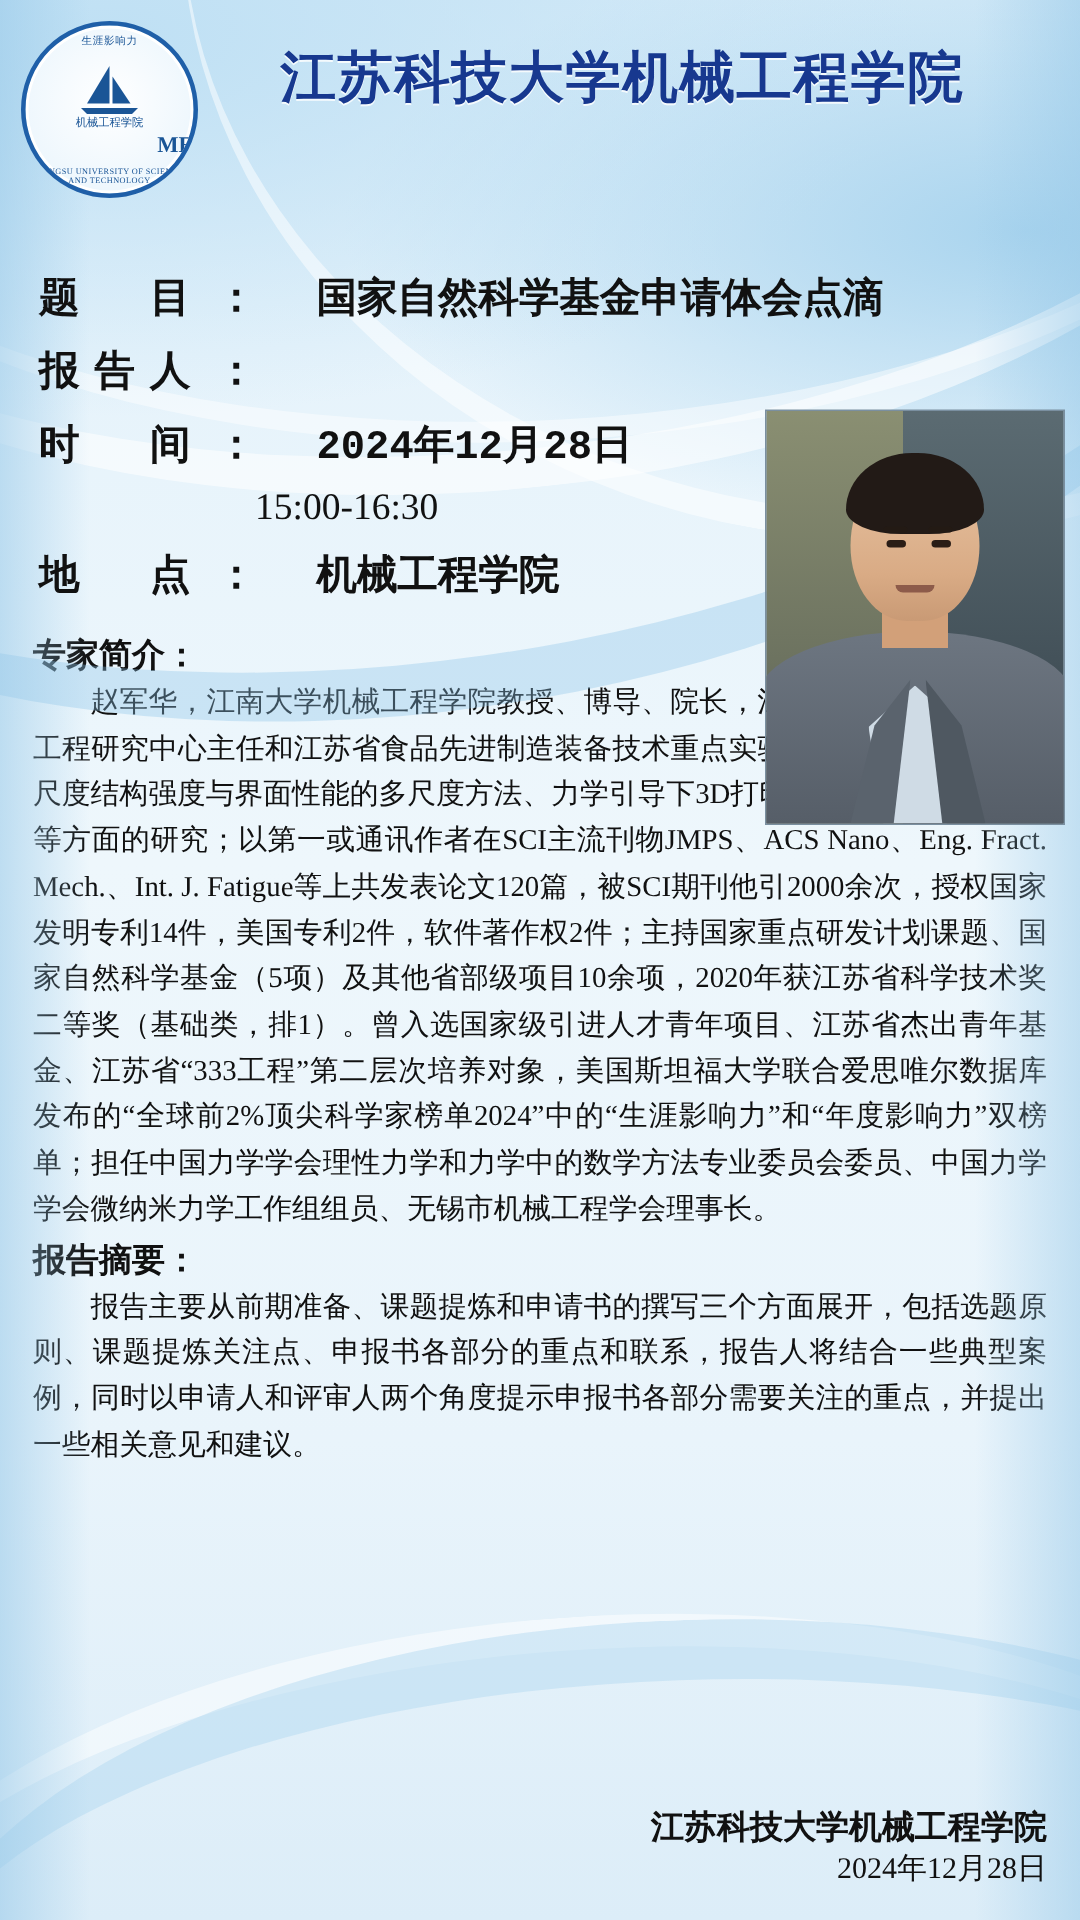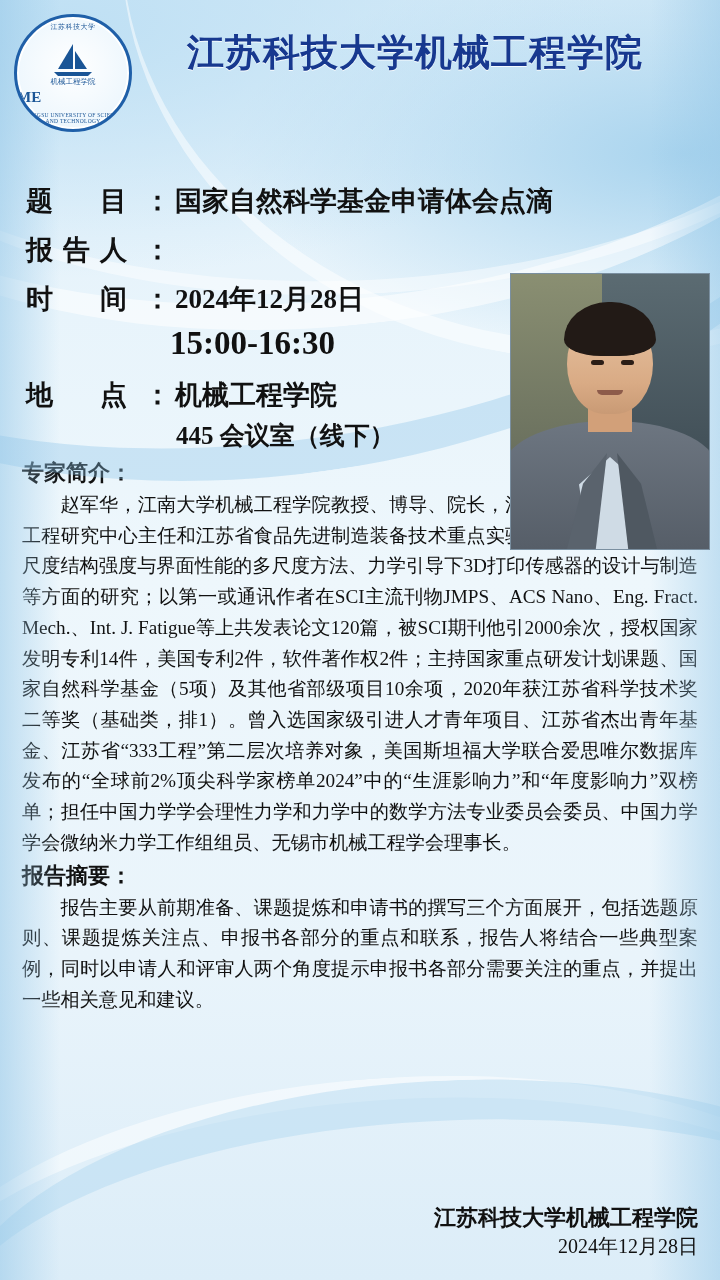--- a/index.html
+++ b/index.html
@@ -108,21 +108,21 @@
     letter-spacing: 0.3px;
   }
   .logo .sail {
     position: absolute;
     left: 50%; top: 26px;
     transform: translateX(-50%);
   }
   .logo .me {
     position: absolute;
     left: 0; right: 0; top: 72px;
-    text-align: left;
+    text-align: right;
     font-size: 15px;
     font-weight: bold;
     color: #1a5596;
     font-family: "Liberation Serif", serif;
   }
   .logo .cn-small {
     position: absolute;
     left: 0; right: 0; top: 60px;
     text-align: center;
     font-size: 7.5px;
@@ -151,38 +151,39 @@
     padding: 0 26px;
     color: #111;
   }
   .info-row {
     display: flex;
     align-items: baseline;
     font-size: 27px;
     font-weight: bold;
     line-height: 1.0;
     margin-bottom: 22px;
-    font-family: Liberation Serif, serif;
+    font-family: Liberation Mono, monospace;
   }
   .info-label {
     width: 118px;
     flex: 0 0 118px;
     letter-spacing: 10px;
     white-space: nowrap;
   }
   .info-colon {
     flex: 0 0 18px;
     margin-right: 4px;
   }
   .info-value {
     flex: 1 1 auto;
+    margin-left: 36px;
   }
   .info-sub {
-    font-size: 33px;
-    font-weight: bold;
+    font-size: 25px;
+    font-weight: normal;
     margin: -10px 0 20px 144px;
   }
   .info-sub2 {
     font-size: 25px;
     font-weight: bold;
     margin: -12px 0 6px 150px;
   }
   .portrait {
     position: absolute;
     right: 10px;
@@ -326,21 +327,21 @@
   <div class="swirl sw2"></div>
   <div class="swirl sw3"></div>
   <div class="swirl sw4"></div>
   <div class="wave-bottom"></div>
   <div class="wave-bottom2"></div>
   <div class="side-fade-l"></div>
   <div class="side-fade-r"></div>
 
   <div class="header">
     <div class="logo">
-      <div class="ring-text">江苏科技大学</div>
+      <div class="ring-text">生涯影响力</div>
       <div class="sail">
         <svg width="44" height="34" viewBox="0 0 44 34" aria-hidden="true">
           <path d="M22 1 L22 26 L7 26 Z" fill="#1a5596"></path>
           <path d="M24 8 L36 26 L24 26 Z" fill="#1a5596"></path>
           <path d="M3 29 L41 29 L37 33 L7 33 Z" fill="#1a5596"></path>
         </svg>
       </div>
       <div class="cn-small">机械工程学院</div>
       <div class="me">ME</div>
       <div class="ring-text-bottom">JIANGSU UNIVERSITY OF SCIENCE AND TECHNOLOGY</div>
@@ -381,21 +382,20 @@
       <span class="info-label">时　间</span>
       <span class="info-colon">：</span>
       <span class="info-value">2024年12月28日</span>
     </div>
     <div class="info-sub">15:00-16:30</div>
     <div class="info-row">
       <span class="info-label">地　点</span>
       <span class="info-colon">：</span>
       <span class="info-value">机械工程学院</span>
     </div>
-    <div class="info-sub2">445 会议室（线下）</div>
   </div>
 
   <div class="section">
     <div class="section-title">专家简介：</div>
     <p class="para">赵军华，江南大学机械工程学院教授、博导、院长，江苏省微纳增减材制造工程研究中心主任和江苏省食品先进制造装备技术重点实验室主任。主要从事跨尺度结构强度与界面性能的多尺度方法、力学引导下3D打印传感器的设计与制造等方面的研究；以第一或通讯作者在SCI主流刊物JMPS、ACS Nano、Eng. Fract. Mech.、Int. J. Fatigue等上共发表论文120篇，被SCI期刊他引2000余次，授权国家发明专利14件，美国专利2件，软件著作权2件；主持国家重点研发计划课题、国家自然科学基金（5项）及其他省部级项目10余项，2020年获江苏省科学技术奖二等奖（基础类，排1）。曾入选国家级引进人才青年项目、江苏省杰出青年基金、江苏省“333工程”第二层次培养对象，美国斯坦福大学联合爱思唯尔数据库发布的“全球前2%顶尖科学家榜单2024”中的“生涯影响力”和“年度影响力”双榜单；担任中国力学学会理性力学和力学中的数学方法专业委员会委员、中国力学学会微纳米力学工作组组员、无锡市机械工程学会理事长。</p>
   </div>
 
   <div class="section">
     <div class="section-title">报告摘要：</div>
     <p class="para">报告主要从前期准备、课题提炼和申请书的撰写三个方面展开，包括选题原则、课题提炼关注点、申报书各部分的重点和联系，报告人将结合一些典型案例，同时以申请人和评审人两个角度提示申报书各部分需要关注的重点，并提出一些相关意见和建议。</p>

